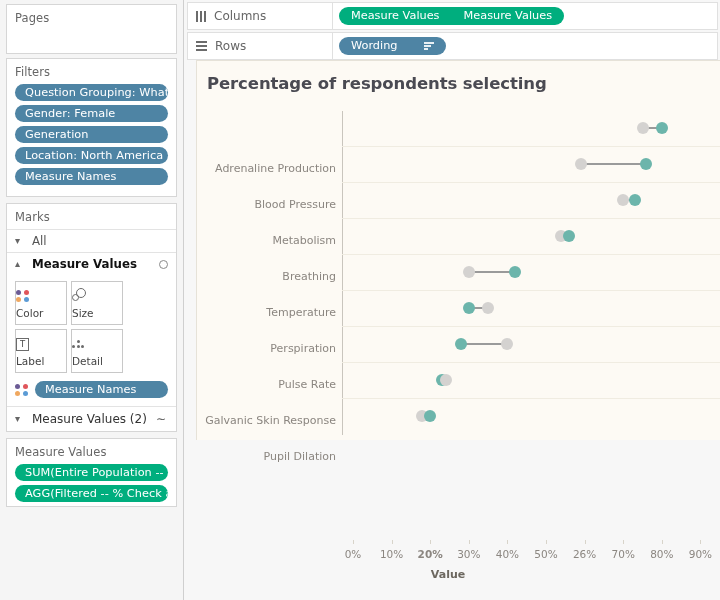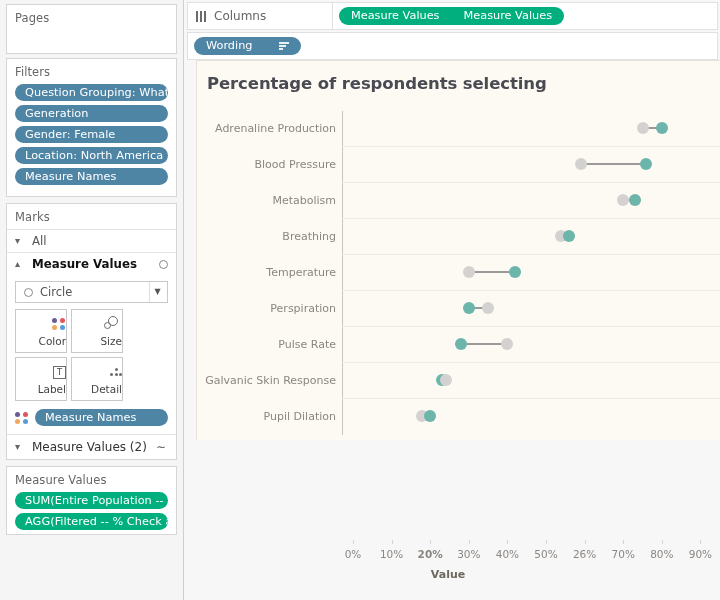--- a/index.html
+++ b/index.html
@@ -89,21 +89,21 @@
   .mark-select .caret {
     width: 16px; text-align: center; color: #555; font-size: 8px;
     border-left: 1px solid #ddd; line-height: 20px; height: 20px;
   }
   .btn-grid { display: flex; flex-wrap: wrap; gap: 4px; }
   .mark-btn {
     width: 52px; height: 44px;
     border: 1px solid #c8c8c8;
     background: #fff;
     display: flex; flex-direction: column;
-    align-items: flex-end; justify-content: center;
+    align-items: flex-start; justify-content: center;
     font-size: 10.5px; color: #444;
     gap: 2px;
   }
   .mark-btn .glyph { height: 18px; display: flex; align-items: center; justify-content: center; }
   .colordots { display: grid; grid-template-columns: 6px 6px; gap: 2px; }
   .colordots i { width: 5px; height: 5px; border-radius: 50%; display: block; }
   .size-glyph { position: relative; width: 18px; height: 16px; }
   .size-glyph i { position: absolute; border: 1.3px solid #6b6b6b; border-radius: 50%; }
   .size-glyph i:nth-child(1) { width: 10px; height: 10px; left: 4px; top: 0px; }
   .size-glyph i:nth-child(2) { width: 7px; height: 7px; left: 0px; top: 6px; }
@@ -199,20 +199,21 @@
   }
   .row-label {
     position: absolute;
     right: 0px;
     width: 150px;
     text-align: right;
     font-size: 11px;
     color: #8b8680;
     transform: translateY(-50%);
     white-space: nowrap;
+    margin-top: 40px;
   }
   .axis-line {
     position: absolute;
     width: 1px;
     background: #c9c5bd;
   }
   .gridline {
     position: absolute;
     height: 1px;
     background: #f0ece1;
@@ -258,22 +259,22 @@
 
   <div class="left-panel">
 
     <div class="card card-pages">
       <div class="card-title">Pages</div>
     </div>
 
     <div class="card card-filters">
       <div class="card-title">Filters</div>
       <div class="pill pill-blue">Question Grouping: What do..</div>
+      <div class="pill pill-blue">Gender: Female</div>
       <div class="pill pill-blue">Generation</div>
-      <div class="pill pill-blue">Gender: Female</div>
       <div class="pill pill-blue">Location: North America</div>
       <div class="pill pill-blue">Measure Names</div>
     </div>
 
     <div class="card marks-card">
       <div class="card-title">Marks</div>
 
       <div class="marks-row all">
         <span class="chev">▾</span>
         <span>All</span>
@@ -281,25 +282,20 @@
 
       <div class="marks-row measure">
         <span class="mr-left">
           <span class="chev">▴</span>
           <span>Measure Values</span>
         </span>
         <span class="circle-glyph"></span>
       </div>
 
       <div class="marks-body">
-        <div class="mark-select">
-          <span class="circle-glyph"></span>
-          <span class="lbl">Circle</span>
-          <span class="caret">▼</span>
-        </div>
 
         <div class="btn-grid">
           <div class="mark-btn">
             <span class="glyph">
               <span class="colordots">
                 <i style="background:#6b5b95"></i>
                   <i style="background:#e0565b"></i>
                 <i style="background:#f0a860"></i>
                   <i style="background:#5b9bd5"></i>
               </span>
@@ -377,20 +373,28 @@
           </span>
         <span>Columns</span>
       </div>
       <div class="shelf-pills">
         <span class="shelf-pill sp-green sp-first">Measure Values</span>
         <span class="shelf-pill sp-green sp-last">Measure Values</span>
       </div>
     </div>
 
     <div class="shelf">
+      <div class="shelf-label">
+        <span class="icon-rows">
+            <i></i>
+            <i></i>
+            <i></i>
+          </span>
+        <span>Rows</span>
+      </div>
       <div class="shelf-pills">
         <span class="shelf-pill sp-blue sp-single">
           <span>Wording</span>
           <span class="sort-icon">
               <i></i>
               <i></i>
               <i></i>
             </span>
         </span>
       </div>

